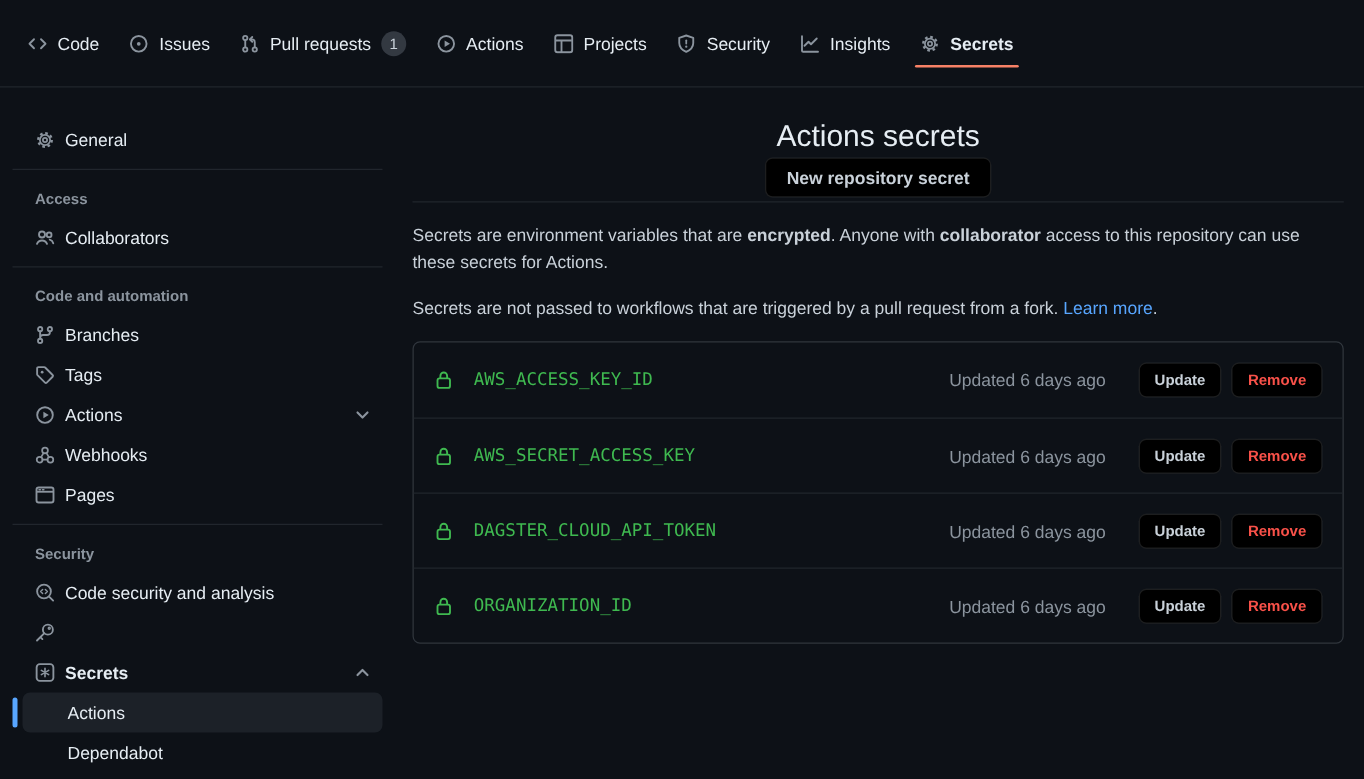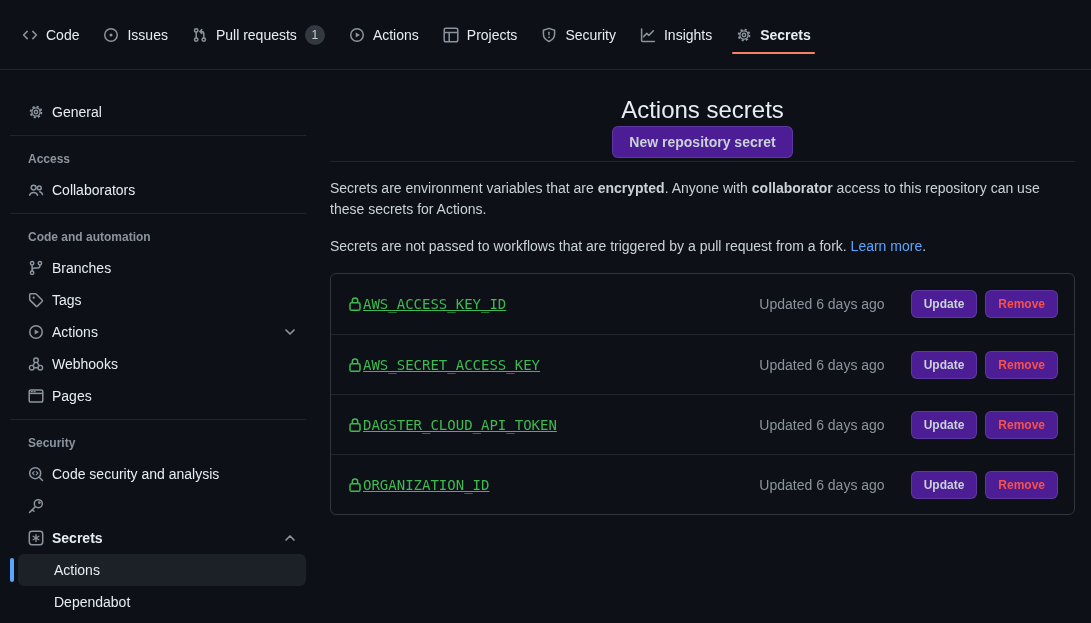--- a/index.html
+++ b/index.html
@@ -35,33 +35,33 @@
   .sdivider { border:0; border-top:1px solid #21262d; margin:7px 0 0 -6px; }
   .snav-sub { padding-left:36px; margin-left:2px; }
   .snav-sub .lbl { font-size:14px; }
   .snav-sub.active { background:#1c2128; }
   .active-bar { position:absolute; left:-8px; top:4px; width:4px; height:24px; border-radius:2px; background:#58a6ff; }
 
   
   .main { flex:1; min-width:0; padding:24px 16px 0 16px; }
   .main-head { display:flex; justify-content:space-between; align-items:center; padding-bottom:3px; border-bottom:1px solid #21262d;flex-direction:column; }
   .page-title { font-size:24px; line-height:32px; font-weight:400; color:#e6edf3; }
-  .btn { display:inline-block; background:#4c1d95; border:1px solid rgba(240,246,252,0.12); border-radius:6px; color:#c9d1d9; font-weight:600; font-family:inherit; cursor:pointer; white-space:nowrap; }
+  .btn { display:inline-block; background:#000000; border:1px solid rgba(240,246,252,0.12); border-radius:6px; color:#c9d1d9; font-weight:600; font-family:inherit; cursor:pointer; white-space:nowrap; }
   .btn-md { font-size:14px; line-height:20px; padding:5px 16px; }
   .btn-sm { font-size:12px; line-height:20px; padding:3px 12px; margin-left:8px;text-align:center; }
   .btn-sm.danger { color:#f85149; }
   .intro p { font-size:14px; line-height:21px; margin-top:16px; color:#c9d1d9; }
   .intro .b { font-weight:700; color:#c9d1d9; }
   .link { color:#58a6ff; text-decoration:none; cursor:pointer; }
 
   .secrets-box { margin-top:16px; border:1px solid #30363d; border-radius:6px; }
   .secret-row { display:flex; align-items:center; height:60px; padding:0 16px; }
   .secret-row + .secret-row { border-top:1px solid #21262d; }
   .lock { color:#3fb950; }
-  .secret-name { font-family:"DejaVu Sans Mono","Liberation Mono",monospace; font-size:14px; color:#3fb950;text-decoration:underline; }
+  .secret-name { margin-left:16px; font-family:"DejaVu Sans Mono","Liberation Mono",monospace; font-size:14px; color:#3fb950; }
   .updated { margin-left:auto; margin-right:18px; font-size:14px; color:#8b949e; }
 </style>
 </head>
 <body>
 
 <svg width="0" height="0" style="position:absolute" aria-hidden="true">
   <defs>
     <symbol id="oct-code" viewBox="0 0 16 16">
         <path d="M5.2 4.4 1.6 8l3.6 3.6M10.8 4.4 14.4 8l-3.6 3.6" fill="none" stroke="currentColor" stroke-width="1.5" stroke-linecap="round" stroke-linejoin="round"></path>
       </symbol>

